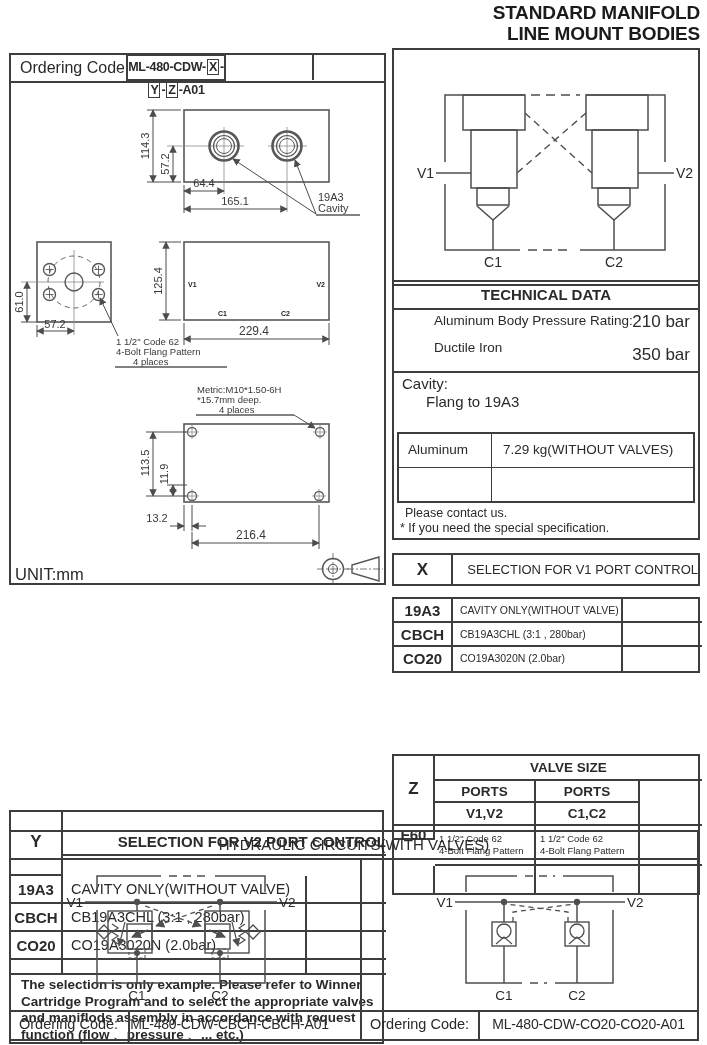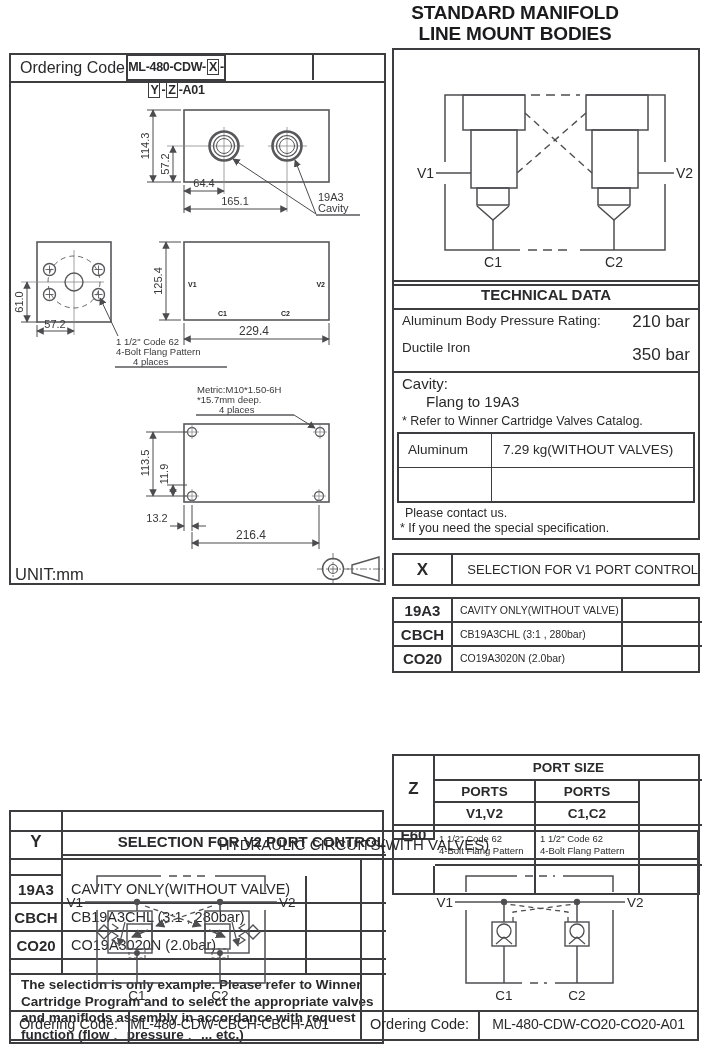--- a/index.html
+++ b/index.html
@@ -1,31 +1,31 @@
 <!DOCTYPE html>
 <html><head>
 <meta charset="utf-8">
 <style>
   :root{ --bd:#3d3d40; --tx:#2a2a2c; --ln:#58585b; --dim:#4c4c4f; }
   html,body{margin:0;padding:0;background:#fff;}
   .page{position:relative;width:707px;height:1045px;background:#fff;overflow:hidden;
         font-family:"Liberation Sans",sans-serif;color:var(--tx);}
   .abs{position:absolute;}
   .b2{border:2px solid var(--bd);box-sizing:border-box;}
-  .title{top:2px;left:330px;width:370px;text-align:center;font-weight:bold;font-size:19px;
+  .title{top:2px;left:330px;width:370px;text-align:right;font-weight:bold;font-size:19px;
          line-height:21px;color:#1b1b1d;letter-spacing:-0.2px;}
   
   .olabel{font-size:16px;line-height:26px;padding-left:9px;}
   .ocode{position:absolute;left:115px;top:-1px;width:100px;height:27px;border:2px solid var(--bd);
          box-sizing:border-box;text-align:center;font-size:12.5px;font-weight:bold;line-height:23px;letter-spacing:-0.3px;}
   .boxed{border:1px solid var(--bd);padding:0 1px;margin:0 1px;}
   .odiv{position:absolute;left:301px;top:0;width:0;height:25px;border-left:2px solid var(--bd);}
   
   .td-title{font-size:15px;font-weight:bold;text-align:center;line-height:26px;border-bottom:2px solid var(--bd);}
-  .td-row{position:relative;font-size:13.5px;padding:3px 16px 0 8px;line-height:15px;}
+  .td-row{position:relative;font-size:13.5px;padding:3px 16px 0 8px;line-height:15px;margin-left:32px;}
   .td-val{position:absolute;right:8px;top:4px;font-size:17px;}
   .td-val2{position:absolute;right:8px;top:10px;font-size:17px;}
   .cavity{border-top:2px solid var(--bd);padding:2px 0 0 8px;font-size:15px;line-height:18px;}
   .cavity small{font-size:12.5px;}
   .wtable{position:absolute;left:3px;right:3px;top:150px;height:71px;border:2px solid var(--bd);box-sizing:border-box;}
   .wtable .wrow{height:33px;border-bottom:1px solid var(--bd);position:relative;}
   .wtable .wcell{position:absolute;left:0;top:0;width:93px;height:100%;border-right:1px solid var(--bd);
                  box-sizing:border-box;font-size:13.5px;line-height:32px;padding-left:9px;}
   .wval{position:absolute;left:104px;top:0;font-size:13.5px;line-height:32px;}
   .footnote{position:absolute;left:6px;top:224px;font-size:12.5px;line-height:15px;}
@@ -278,21 +278,20 @@
       <span>Aluminum Body Pressure Rating:</span>
       <span class="td-val">210 bar</span>
     </div>
     <div class="td-row" style="height:31px;">
       <div>Ductile Iron</div>
       <span class="td-val2">350 bar</span>
     </div>
     <div class="cavity">
       <div>Cavity:</div>
       <div style="padding-left:24px;">Flang to 19A3</div>
-      <small>* Refer to Winner Cartridge Valves Catalog.</small>
     </div>
     <div class="wtable">
       <div class="wrow">
         <span class="wcell">Aluminum</span>
         <span class="wval">7.29  kg(WITHOUT VALVES)</span>
       </div>
       <div class="wrow" style="border-bottom:none;">
         <span class="wcell"></span>
       </div>
     </div>
@@ -318,21 +317,21 @@
     <div class="cellline" style="left:59px;top:24px;width:170px;height:24px;border-right:2px solid var(--bd);border-bottom:2px solid var(--bd);font-size:10.5px;line-height:23px;padding-left:7px;">CB19A3CHL (3:1 , 280bar)</div>
     <div class="cellline" style="left:229px;top:24px;width:79px;height:24px;border-bottom:2px solid var(--bd);"></div>
     <div class="cellline" style="left:0;top:48px;width:59px;height:24px;border-right:2px solid var(--bd);">
         <div class="code-cell" style="font-size:15px;line-height:23px;">CO20</div>
       </div>
     <div class="cellline" style="left:59px;top:48px;width:170px;height:24px;border-right:2px solid var(--bd);font-size:10.5px;line-height:23px;padding-left:7px;">CO19A3020N (2.0bar)</div>
   </div>
 
   <div class="abs b2 rowgrid" style="left:392px;top:678px;width:308px;height:141px;">
     <div class="cellline" style="left:0;top:0;width:41px;height:70px;border-right:2px solid var(--bd);border-bottom:2px solid var(--bd);text-align:center;font-weight:bold;font-size:17px;line-height:66px;">Z</div>
-    <div class="cellline" style="left:41px;top:0;width:267px;height:25px;border-bottom:2px solid var(--bd);text-align:center;font-weight:bold;font-size:13.5px;line-height:24px;">PORT SIZE</div>
+    <div class="cellline" style="left:41px;top:0;width:267px;height:25px;border-bottom:2px solid var(--bd);text-align:center;font-weight:bold;font-size:13.5px;line-height:24px;">VALVE SIZE</div>
     <div class="cellline" style="left:41px;top:25px;width:101px;height:22px;border-right:2px solid var(--bd);border-bottom:2px solid var(--bd);text-align:center;font-weight:bold;font-size:13.5px;line-height:21px;">PORTS</div>
     <div class="cellline" style="left:142px;top:25px;width:104px;height:22px;border-right:2px solid var(--bd);border-bottom:2px solid var(--bd);text-align:center;font-weight:bold;font-size:13.5px;line-height:21px;">PORTS</div>
     <div class="cellline" style="left:246px;top:25px;width:62px;height:45px;border-bottom:2px solid var(--bd);"></div>
     <div class="cellline" style="left:41px;top:47px;width:101px;height:23px;border-right:2px solid var(--bd);border-bottom:2px solid var(--bd);text-align:center;font-weight:bold;font-size:13.5px;line-height:21px;">V1,V2</div>
     <div class="cellline" style="left:142px;top:47px;width:104px;height:23px;border-right:2px solid var(--bd);border-bottom:2px solid var(--bd);text-align:center;font-weight:bold;font-size:13.5px;line-height:21px;">C1,C2</div>
     <div class="cellline" style="left:0;top:60px;width:41px;height:24px;border-right:2px solid var(--bd);border-bottom:2px solid var(--bd);text-align:center;font-weight:bold;font-size:15px;line-height:38px;">F60</div>
     <div class="cellline" style="left:41px;top:70px;width:101px;height:40px;border-right:2px solid var(--bd);border-bottom:2px solid var(--bd);font-size:9.5px;line-height:12px;padding:7px 0 0 4px;">
       <div>1 1/2" Code 62</div>
       <div>4-Bolt Flang Pattern</div>
     </div>

